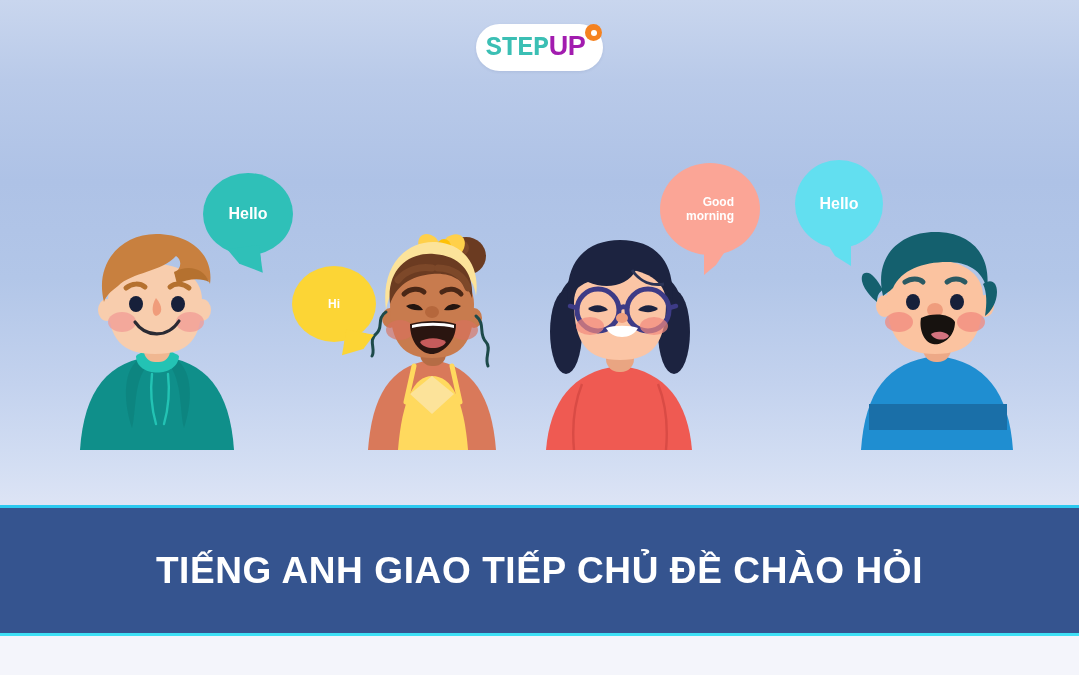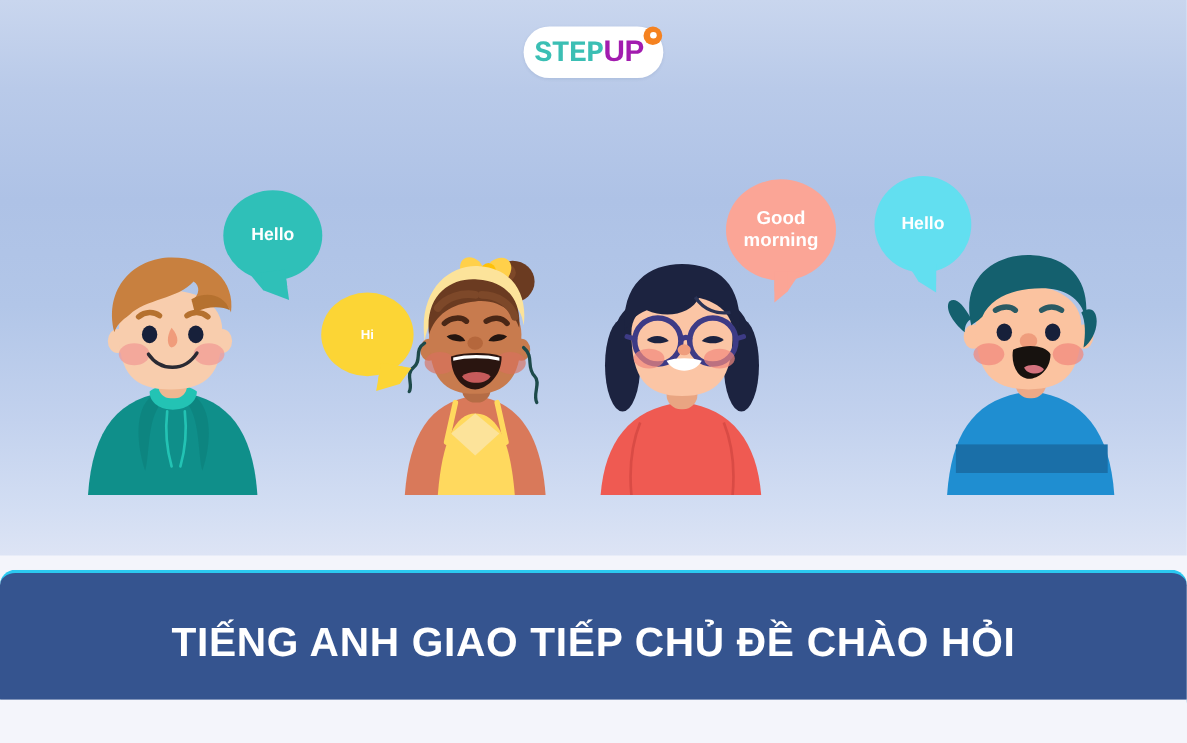--- a/index.html
+++ b/index.html
@@ -56,40 +56,40 @@
     border-left:10px solid transparent; border-right:22px solid #2fc0b8;
     border-bottom:12px solid transparent; border-top:16px solid #2fc0b8;
     transform:rotate(-8deg); }
 
   #b2{ left:292px; top:266px; width:84px; height:76px; background:#fcd535; font-size:12px; }
   #b2 .tail{ right:4px; bottom:-16px;
     border-left:20px solid #fcd535; border-right:8px solid transparent;
     border-top:16px solid #fcd535; border-bottom:10px solid transparent;
     transform:rotate(10deg); }
 
-  #b3{ left:660px; top:163px; width:100px; height:92px; background:#fba596; font-size:17px; line-height:1.18; }
+  #b3{ left:660px; top:163px; width:100px; height:92px; background:#fba596; font-size:12px; line-height:1.18;text-align:right; }
   #b3 .tail{ left:44px; bottom:-20px;
     border-left:12px solid #fba596; border-right:12px solid transparent;
     border-top:18px solid #fba596; border-bottom:10px solid transparent; }
 
   #b4{ left:795px; top:160px; width:88px; height:88px; background:#62dff0; font-size:16px; }
   #b4 .tail{ left:30px; bottom:-18px;
     border-left:10px solid transparent; border-right:16px solid #62dff0;
     border-top:16px solid #62dff0; border-bottom:10px solid transparent; }
 
   
   .char{ position:absolute; }
   .char svg{ display:block; }
 
   
   .banner{
-    position:absolute; left:0; top:518px; width:1079px; height:131px;
+    position:absolute; left:0; top:505px; width:1079px; height:131px;
     background:#35548f;
     border-top:3px solid #2bc9f0; border-bottom:3px solid #3ee0f5;
-    display:flex; align-items:center; justify-content:center;border-radius:14px;
+    display:flex; align-items:center; justify-content:center;
   }
   .banner-title{
     color:#ffffff; font-weight:bold; font-size:37px; letter-spacing:.6px;
     white-space:nowrap; text-align:center;
   }
   .footer-strip{
     position:absolute; left:0; top:636px; width:1079px; height:39px;
     background:#f4f5fb;
   }
 </style>

